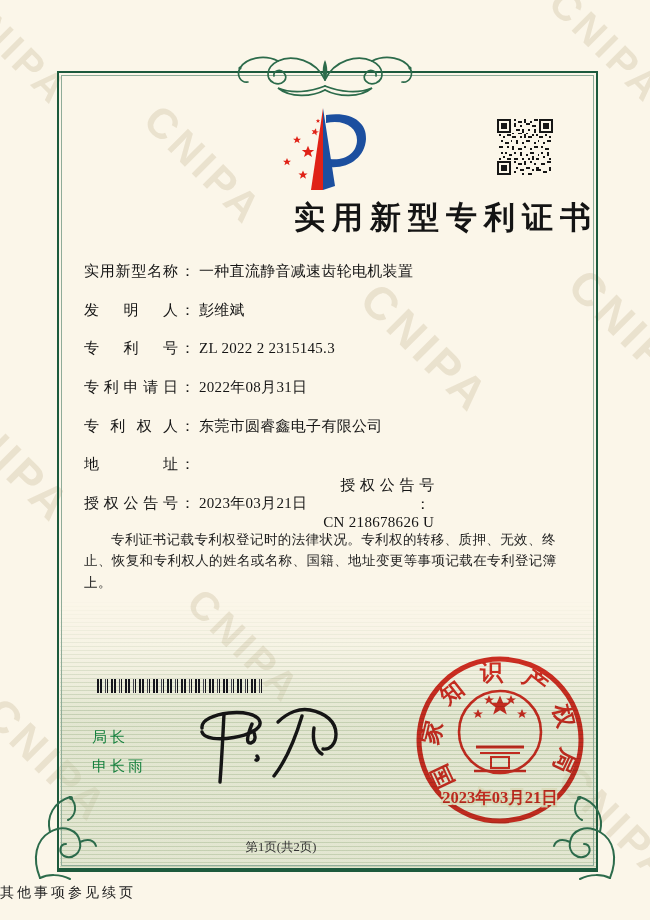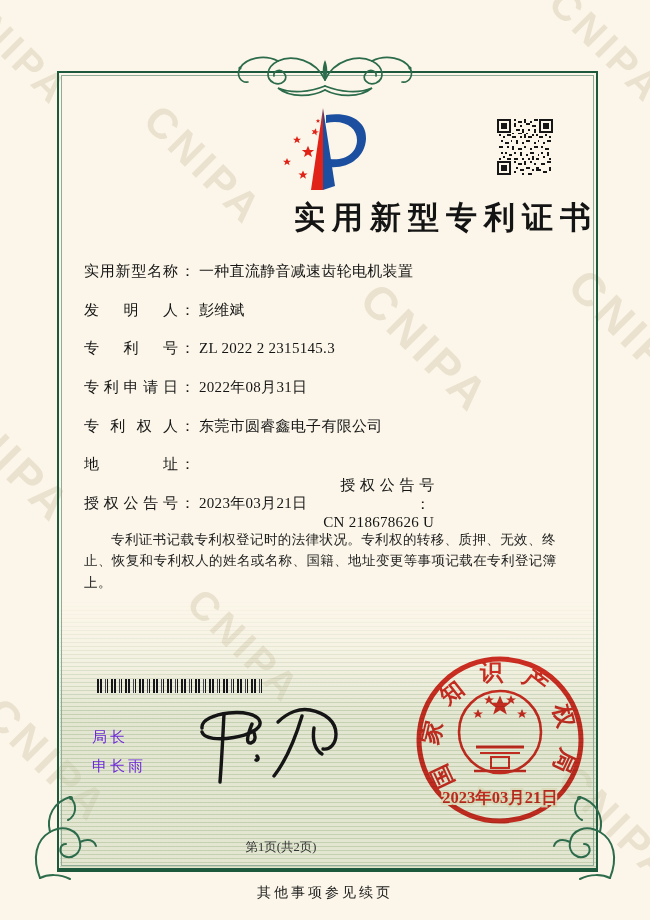--- a/index.html
+++ b/index.html
@@ -54,29 +54,29 @@
   .paras p { margin:0 0 4px 0; text-indent:2em; letter-spacing:0.4px; }
 
   .barcode {
     position:absolute; left:97px; top:679px; width:165px; height:14px;
     background:repeating-linear-gradient(90deg,
       #15151c 0 2px, transparent 2px 3px, #15151c 3px 5px, transparent 5px 8px,
       #43434d 8px 9px, transparent 9px 10px, #15151c 10px 11px, transparent 11px 14px);
   }
   .signer-title, .signer-name {
     position:absolute; left:92px; font-family:"Liberation Sans","DejaVu Sans",sans-serif;
-    font-size:15px; letter-spacing:3px; color:#6d28d9;
+    font-size:15px; letter-spacing:3px; color:#15803d;
   }
   .signer-title { top:728px; }
   .signer-name  { top:757px; }
   .signature { position:absolute; left:160px; top:672px; }
   .seal { position:absolute; left:412px; top:652px; mix-blend-mode:multiply; opacity:0.96; }
 
   .page-info { position:absolute; left:57px; top:839px; width:448px; text-align:center; font-size:12.5px; color:#333; }
-  .note { position:absolute; left:0; top:884px; width:650px; text-align:center; font-size:14px; letter-spacing:3px; color:#222; }
+  .note { position:absolute; left:0; top:884px; width:650px; font-size:14px; letter-spacing:3px; color:#222; }
 </style>
 </head>
 <body>
 
 <svg width="0" height="0" style="position:absolute" aria-hidden="true">
   <defs>
     <path id="star" d="M0 -10 L2.94 -3.09 L10 -3.09 L4.28 1.18 L6.47 8.09 L0 4 L-6.47 8.09 L-4.28 1.18 L-10 -3.09 L-2.94 -3.09 Z"></path>
     <g id="flourish-half" stroke="#2c6b4b" fill="none" stroke-width="1.7" stroke-linecap="round">
       <path d="M109 34 C100 14 76 8 62 15 C50 21 49 33 58 37 C66 40 73 33 68 27 C64 22 57 25 58 30"></path>
       <path d="M62 15 C48 8 30 12 24 22 C20 30 25 37 32 36"></path>

